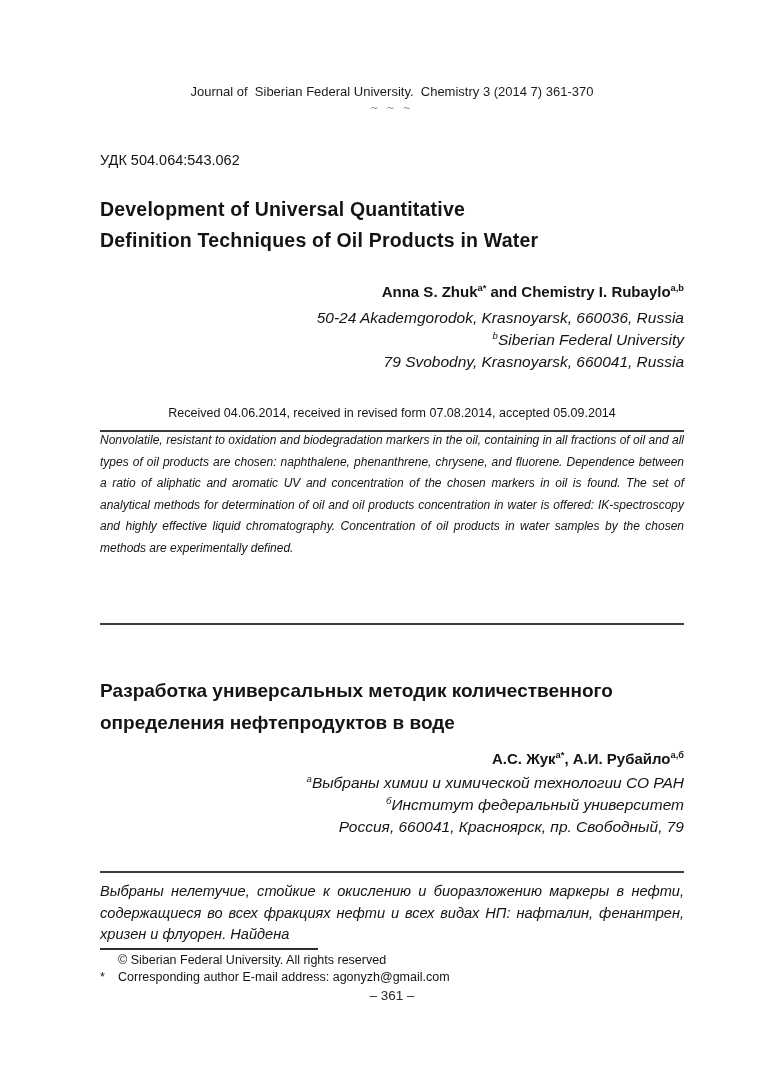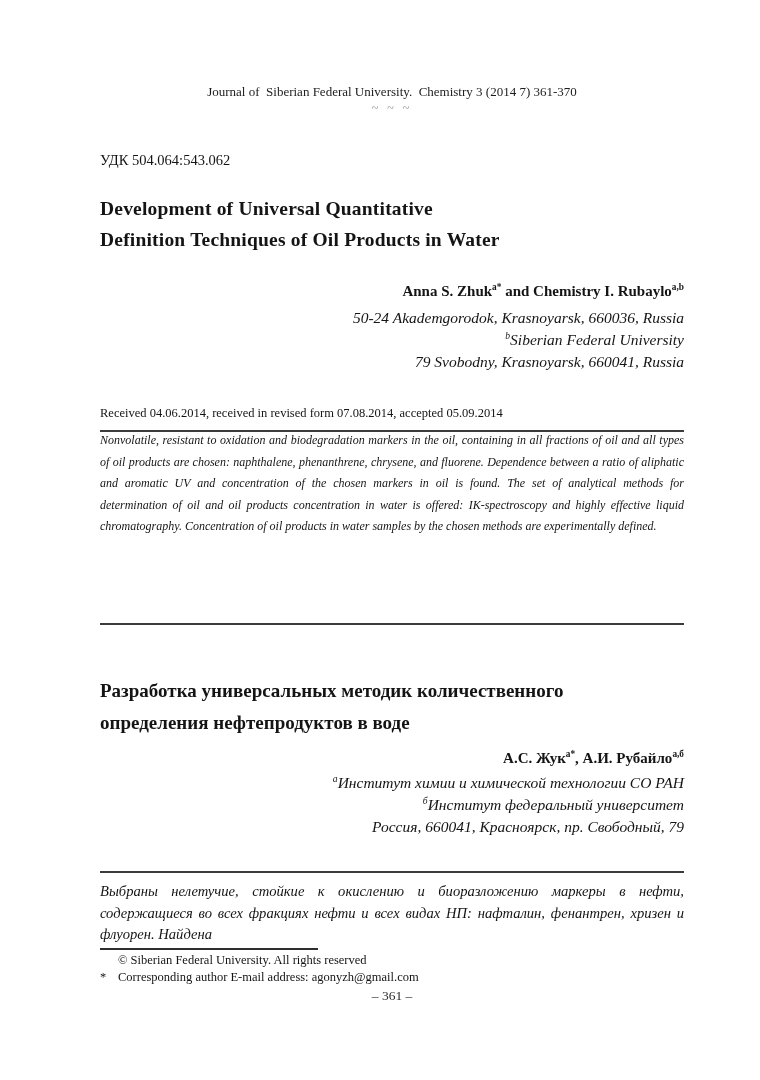--- a/index.html
+++ b/index.html
@@ -5,21 +5,21 @@
   html, body {
     margin: 0;
     padding: 0;
     background: #ffffff;
   }
   .page {
     position: relative;
     width: 760px;
     height: 1080px;
     background: #ffffff;
-    font-family: Liberation Serif, serif;
+    font-family: Liberation Sans, sans-serif;
     color: #141414;
     overflow: hidden;
   }
   .abs { position: absolute; left: 100px; width: 584px; }
 
   .journal-line {
     top: 84px;
     text-align: center;
     font-size: 13px;
     white-space: pre-wrap;
@@ -56,21 +56,21 @@
     font-size: 15.5px;
     line-height: 21.8px;
   }
   sup.marker {
     font-size: 62%;
     vertical-align: super;
     line-height: 0;
   }
   .received-line {
     top: 406px;
-    text-align: left;
+    text-align: center;
     font-size: 12.5px;
   }
   .rule {
     position: absolute;
     left: 100px;
     width: 584px;
     height: 2px;
     background: #3c3c3c;
   }
   .rule-1 { top: 430px; }
@@ -178,21 +178,21 @@
   <div class="rule rule-2"></div>
 
   <div class="abs authors-ru-line"><span>А.С. Жук</span><sup class="marker">а*</sup><span>, А.И. Рубайло</span><sup class="marker">а,б</sup></div>
 
   <div class="abs title-ru">
     <div>Разработка универсальных методик количественного</div>
     <div>определения нефтепродуктов в воде</div>
   </div>
 
   <div class="abs affiliations-ru">
-    <div><sup class="marker">а</sup><span>Институт химии и химической технологии СО РАН</span></div>
+    <div><sup class="marker">а</sup><span>Выбраны химии и химической технологии СО РАН</span></div>
     <div><sup class="marker">б</sup><span>Институт федеральный университет</span></div>
     <div><sup class="marker"></sup><span>Россия, 660041, Красноярск, пр. Свободный, 79</span></div>
   </div>
 
   <div class="rule rule-3"></div>
 
   <div class="abs abstract-ru">Выбраны нелетучие, стойкие к окислению и биоразложению маркеры в нефти, содержащиеся во всех фракциях нефти и всех видах НП: нафталин, фенантрен, хризен и флуорен. Найдена</div>
 
   <div class="footnote-rule"></div>
 

